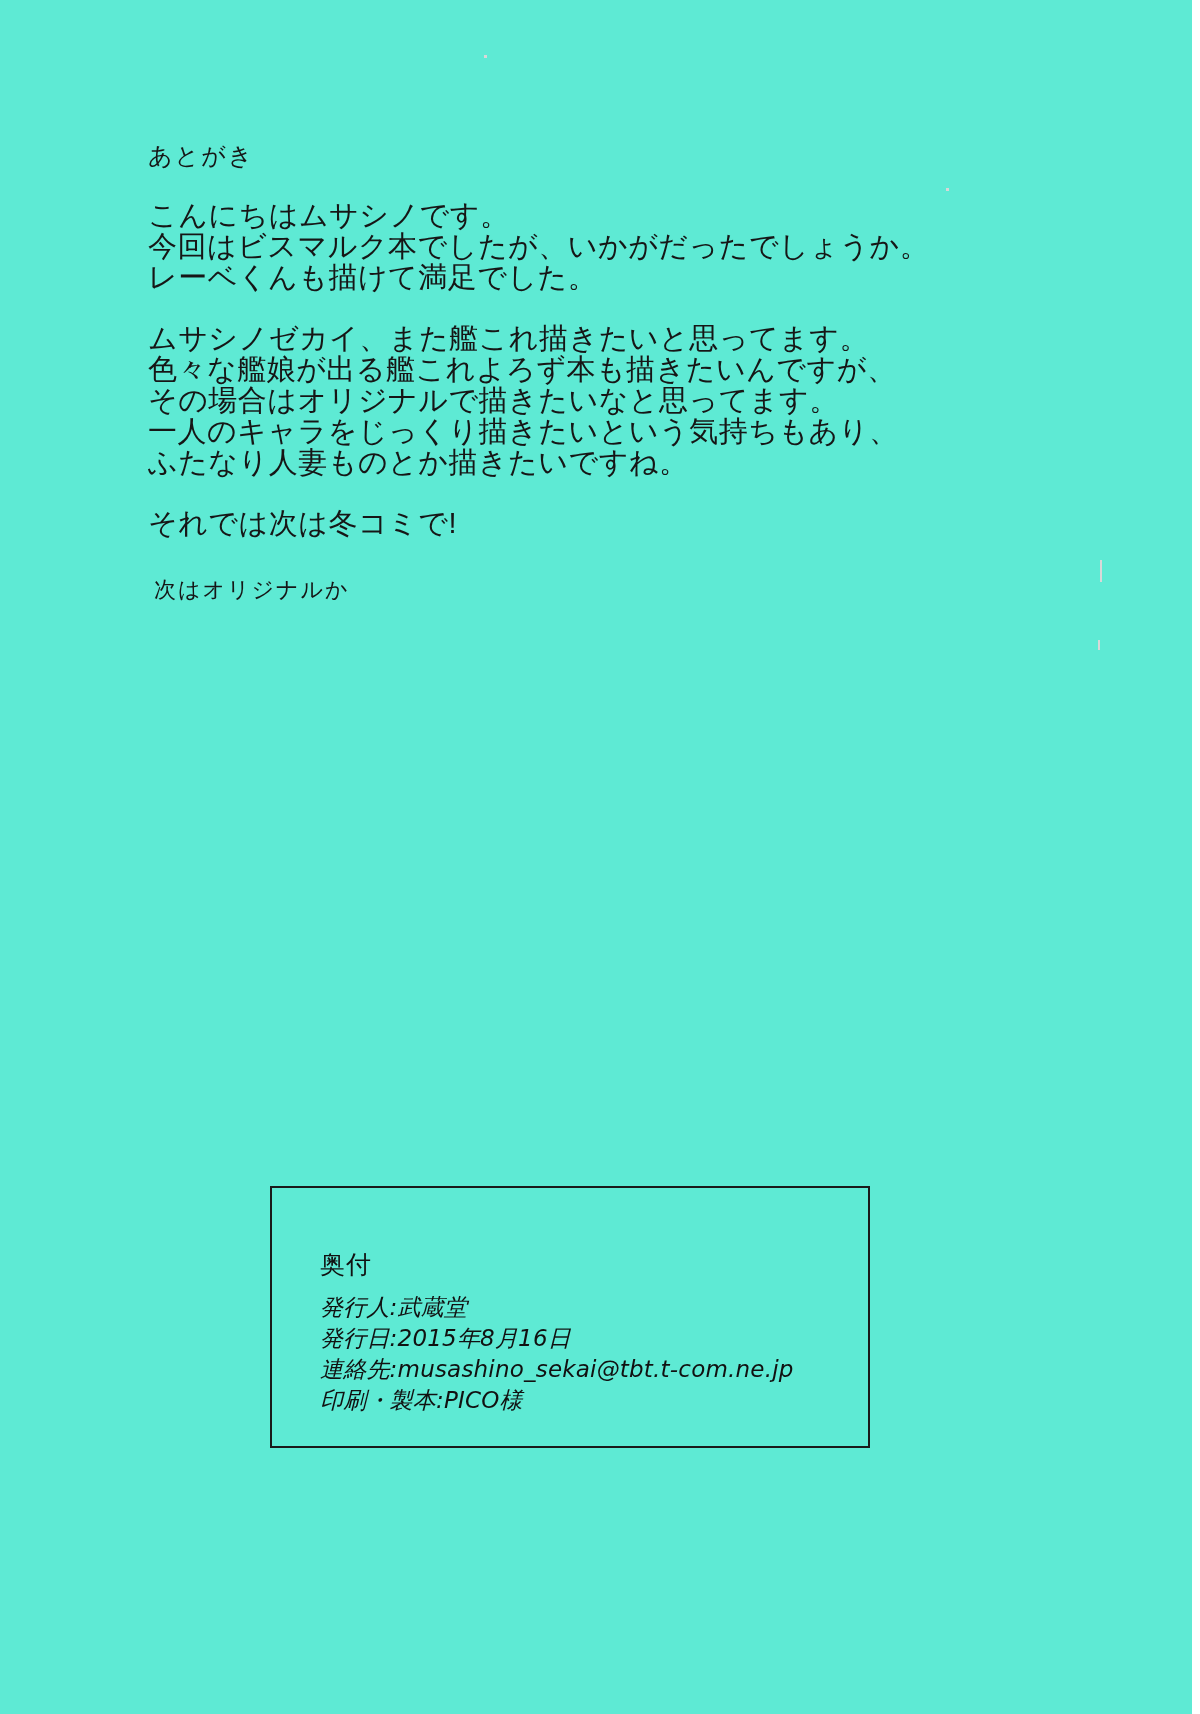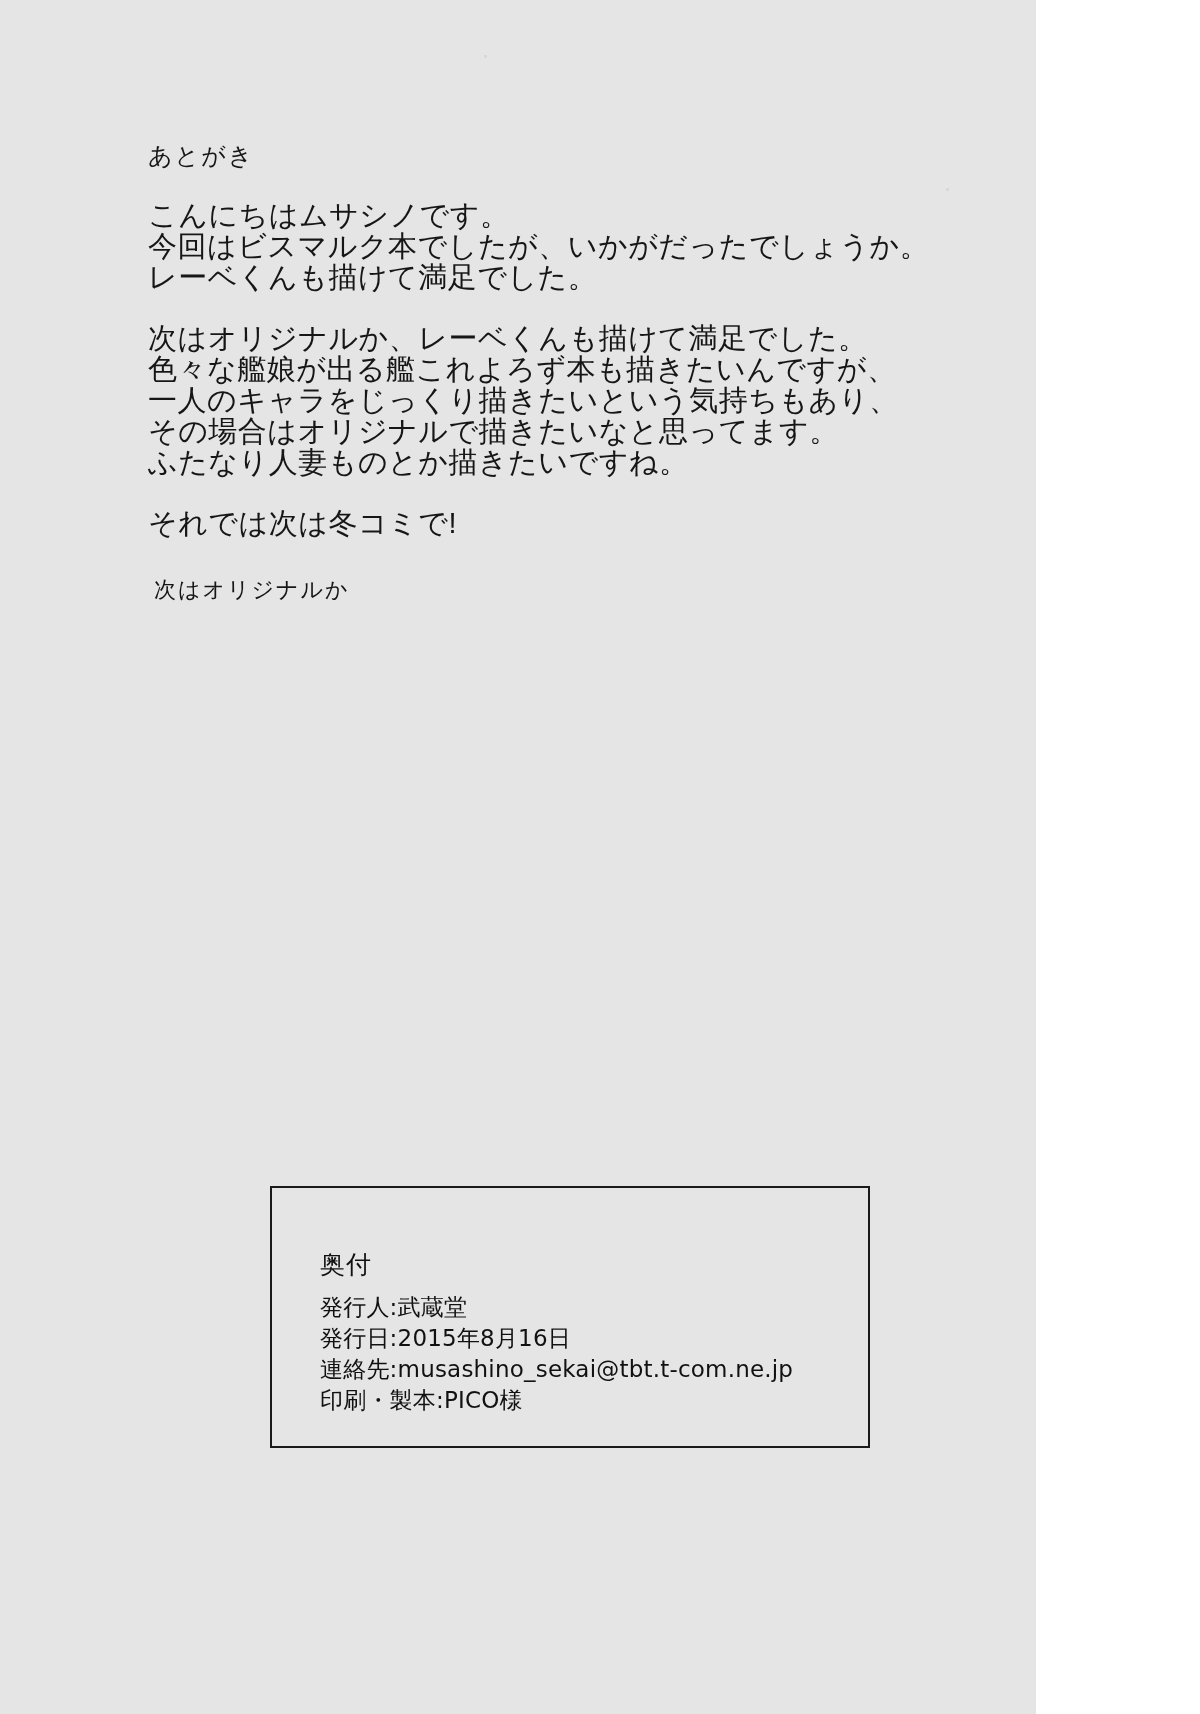--- a/index.html
+++ b/index.html
@@ -2,23 +2,23 @@
 <html><head>
 <meta charset="utf-8">
 <style>
   html, body {
     margin: 0;
     padding: 0;
     background: #ffffff;
   }
   .page {
     position: relative;
-    width: 1036px;
+    width: 1192px;
     height: 1714px;
-    background: #e5e5e5;
+    background: #5eead4;
     overflow: hidden;
     font-family: "Liberation Sans", sans-serif;
     color: #1a1a1a;
   }
 
   
   .afterword {
     position: absolute;
     left: 148px;
     top: 140px;
@@ -64,20 +64,21 @@
     left: 48px;
     top: 60px;
     font-size: 25px;
     letter-spacing: 1px;
     color: #111;
   }
   .colophon-lines {
     position: absolute;
     left: 48px;
     top: 104px;
+    font-style: italic;
   }
   .colophon-lines .cline {
     font-size: 23px;
     line-height: 31px;
     letter-spacing: 0.2px;
     color: #111;
     white-space: nowrap;
     font-family: "DejaVu Sans", sans-serif;
   }
 
@@ -100,24 +101,24 @@
   <div class="afterword">
     <h1 class="afterword-title">あとがき</h1>
 
     <div class="para">
       <div class="line">こんにちはムサシノです。</div>
       <div class="line">今回はビスマルク本でしたが、いかがだったでしょうか。</div>
       <div class="line">レーベくんも描けて満足でした。</div>
     </div>
 
     <div class="para">
-      <div class="line">次はオリジナルか、レーベくんも描けて満足でした。</div>
+      <div class="line">ムサシノゼカイ、また艦これ描きたいと思ってます。</div>
       <div class="line">色々な艦娘が出る艦これよろず本も描きたいんですが、</div>
+      <div class="line">その場合はオリジナルで描きたいなと思ってます。</div>
       <div class="line">一人のキャラをじっくり描きたいという気持ちもあり、</div>
-      <div class="line">その場合はオリジナルで描きたいなと思ってます。</div>
       <div class="line">ふたなり人妻ものとか描きたいですね。</div>
     </div>
 
     <div class="para">
       <div class="line">それでは次は冬コミで!</div>
     </div>
 
     <div class="signature">次はオリジナルか</div>
   </div>
 

